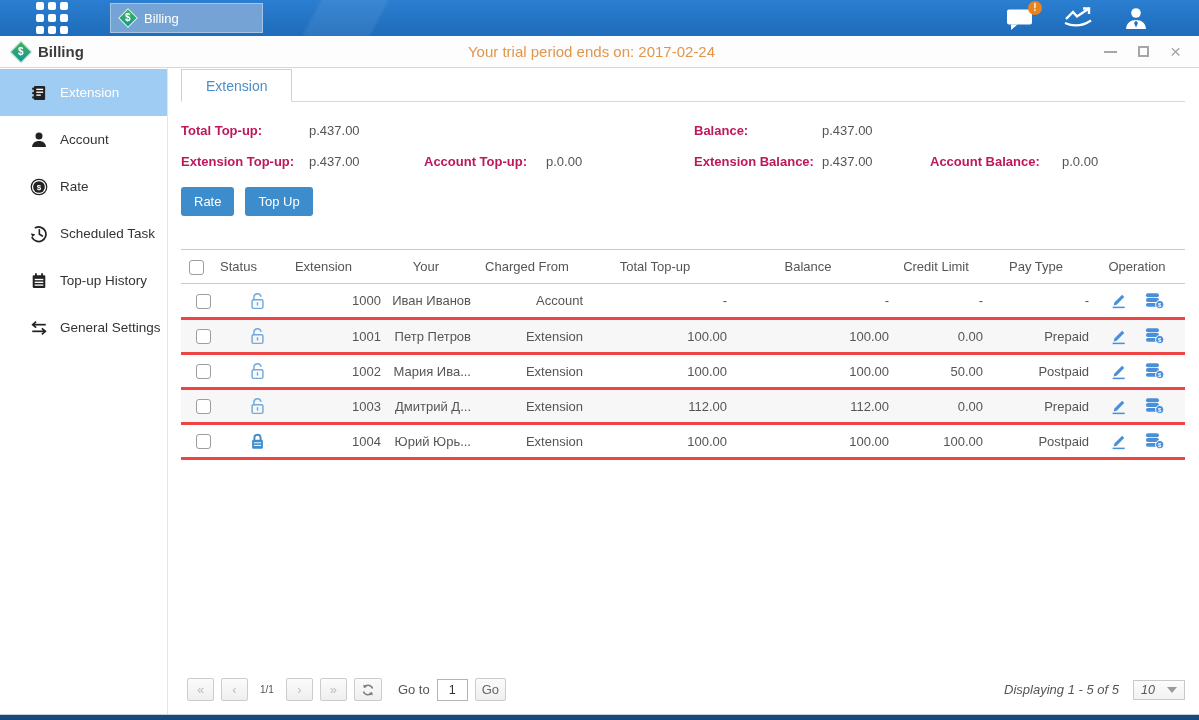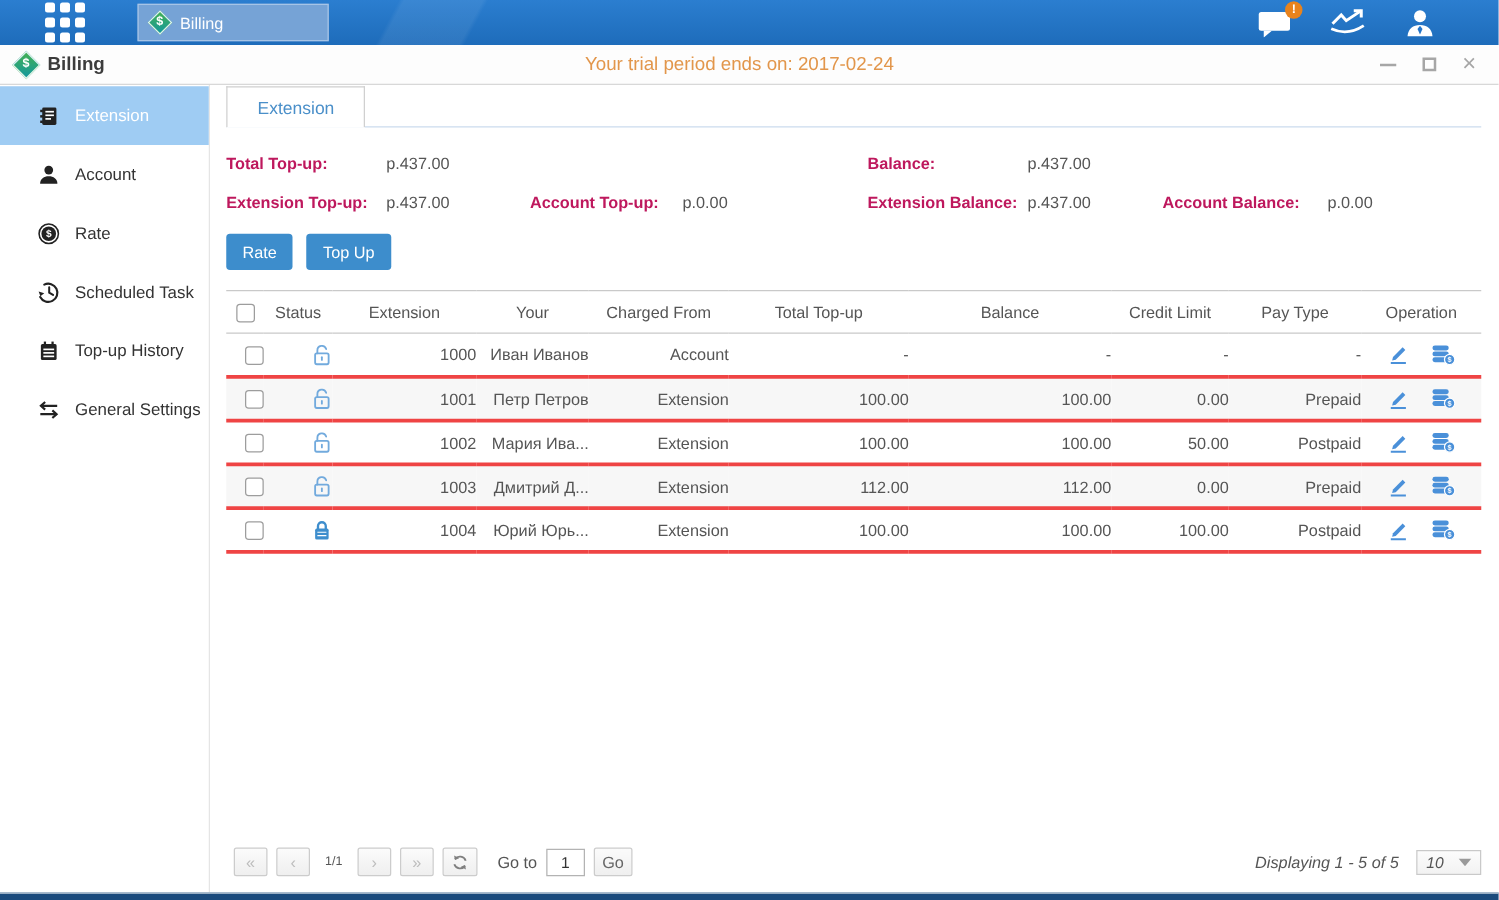--- a/index.html
+++ b/index.html
@@ -44,21 +44,21 @@
   .tab { padding:8px 24px 7px; border:1px solid #d0d0d0; border-bottom:1px solid #fff; margin-bottom:-1px; background:#fff; color:#4a8fc9; font-size:14px; cursor:pointer; }
 
   .sum-row { display:grid; grid-template-columns:128px 115px 122px 148px 128px 108px 132px 1fr; height:31px; align-items:center; font-size:13px; }
   .summary { margin-top:13px; }
   .sum-label { font-weight:bold; color:#be185d; }
   .sum-value { color:#555; }
 
   .btn-row { display:flex; gap:11px; margin-top:10px; }
   .btn { background:#3d8dcc; color:#fff; border:none; border-radius:3px; font-size:13px; padding:7px 13px; cursor:pointer; font-family:inherit; }
 
-  table.grid { margin-top:16px; width:100%; border-collapse:collapse; table-layout:fixed; font-size:13px; color:#555; }
+  table.grid { margin-top:33px; width:100%; border-collapse:collapse; table-layout:fixed; font-size:13px; color:#555; }
   table.grid th { font-weight:normal; color:#555; height:34px; border-top:1px solid #c9c9c9; border-bottom:1px solid #c9c9c9; text-align:center; }
   table.grid td { height:35px; text-align:right; border-bottom:3px solid #ef4444; }
   tr.odd td { background:#f7f7f7; }
   .cb { display:inline-block; width:15px; height:15px; border:1px solid #9d9d9d; border-radius:3px; background:#fff; cursor:pointer; vertical-align:middle; }
   .op-cell { display:flex; gap:17px; align-items:center; justify-content:center; }
   .op-btn { display:flex; cursor:pointer; }
   .lock-wrap { display:inline-flex; vertical-align:middle; }
 
   .spacer { flex:1; }
 

